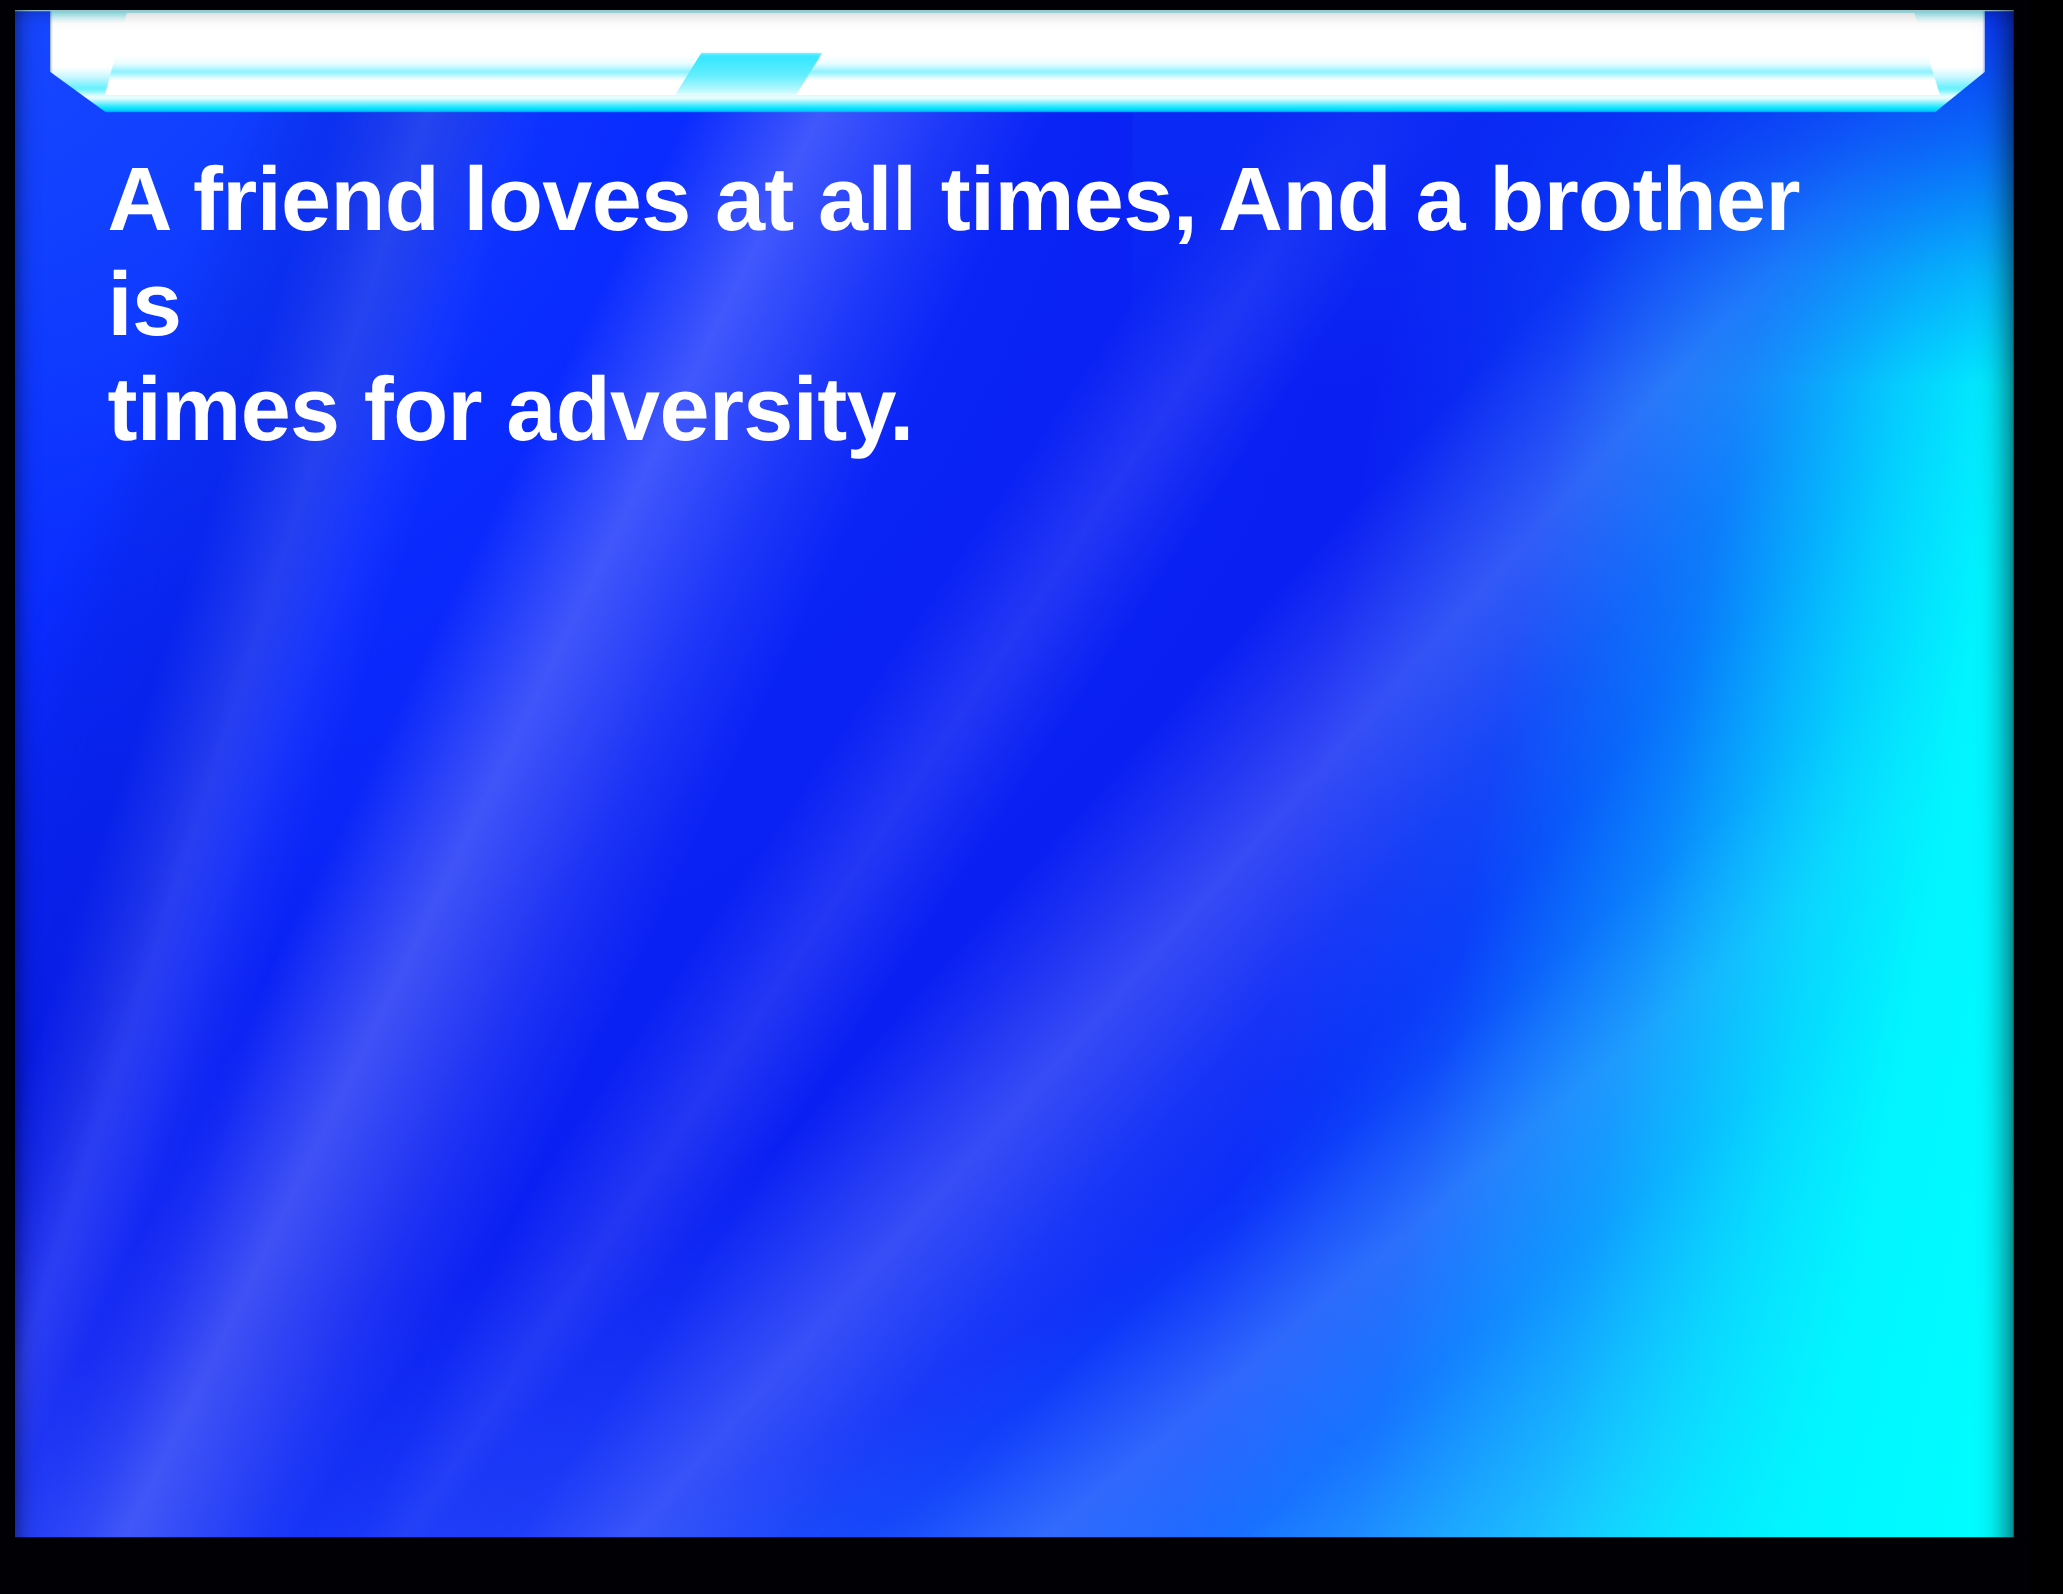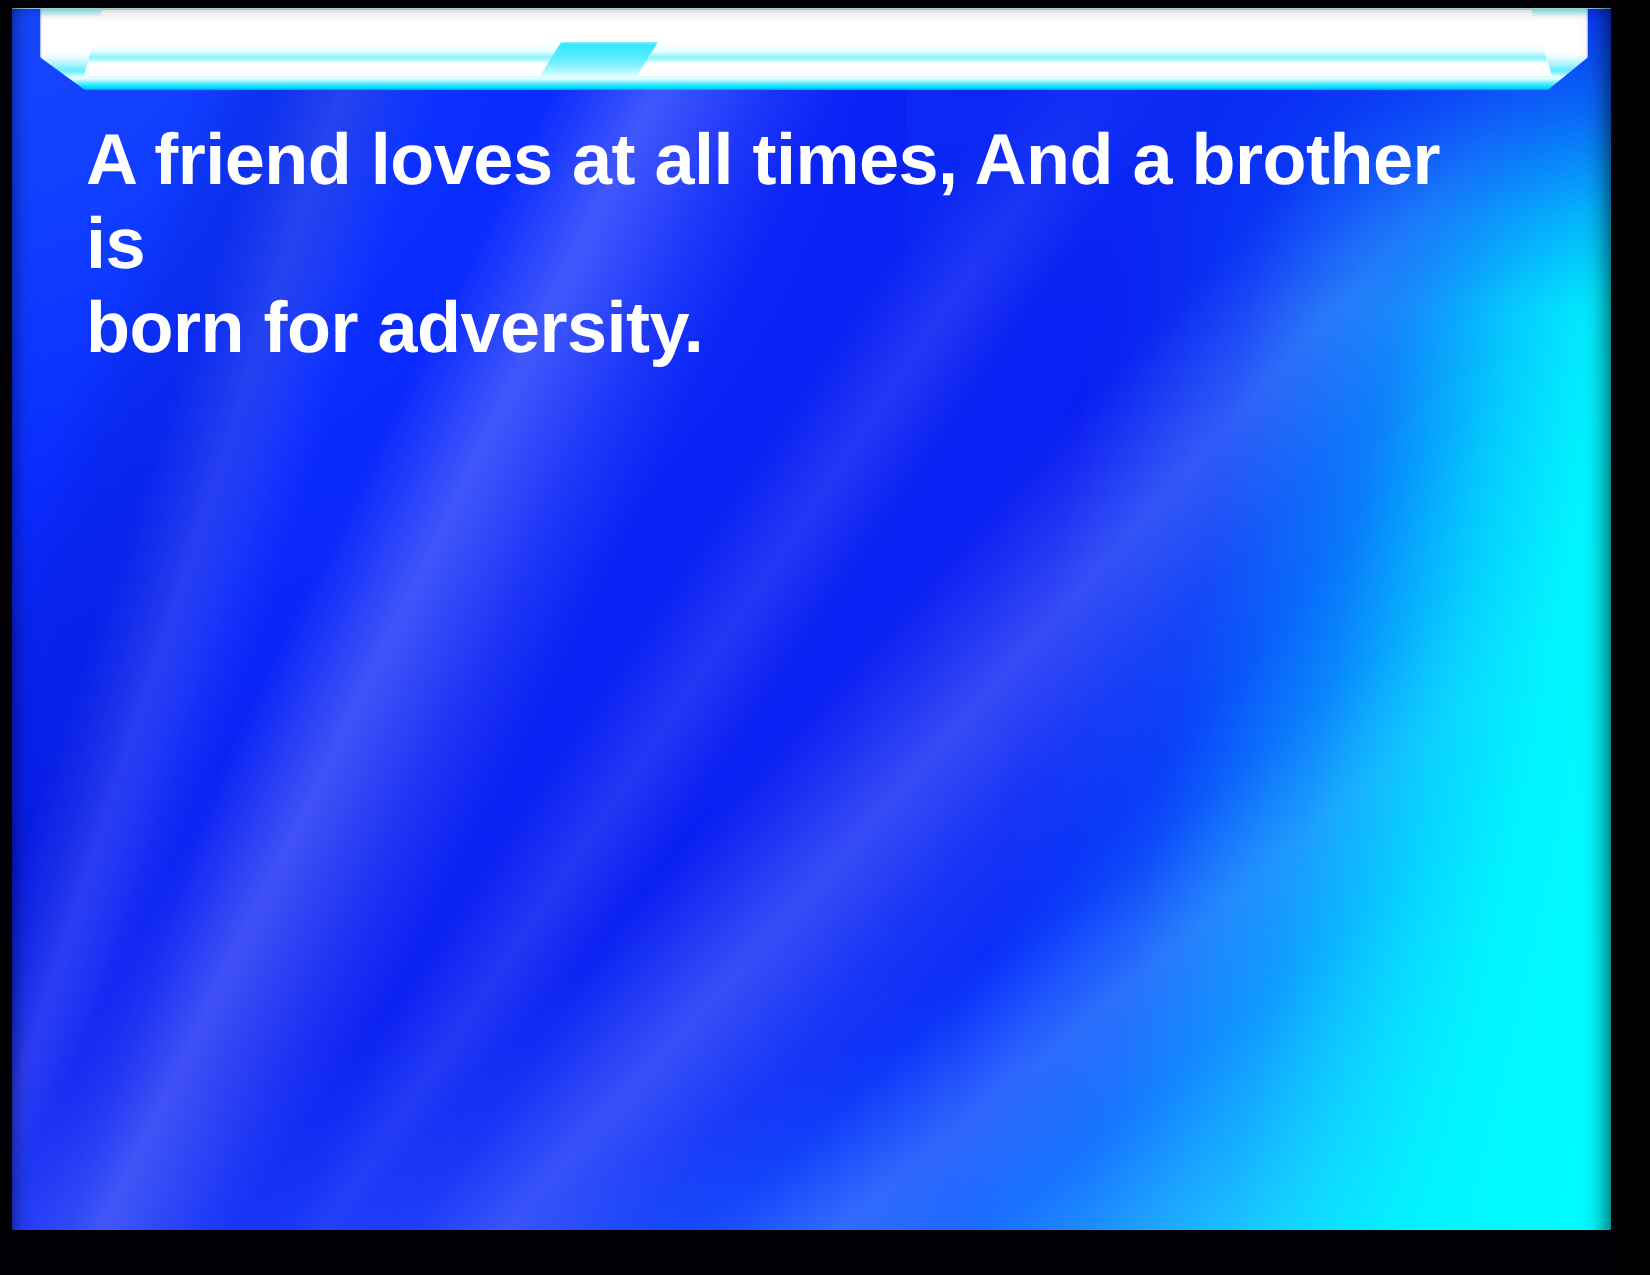--- a/index.html
+++ b/index.html
@@ -278,21 +278,21 @@
 
   <div class="band-wrap">
     <div class="band-glow"></div>
     <div class="band-core"></div>
     <div class="band-notch"></div>
     <div class="band-topline"></div>
   </div>
 
   <div class="verse-block">
     <div class="verse-line">A friend loves at all times, And a brother is</div>
-    <div class="verse-line">born for adversity.</div>
+    <div class="verse-line">times for adversity.</div>
 
   </div>
 
   <div class="edge-shade"></div>
   <div class="frame-top"></div>
   <div class="frame-left"></div>
   <div class="frame-right"></div>
   <div class="frame-bottom"></div>
 
 </div>

